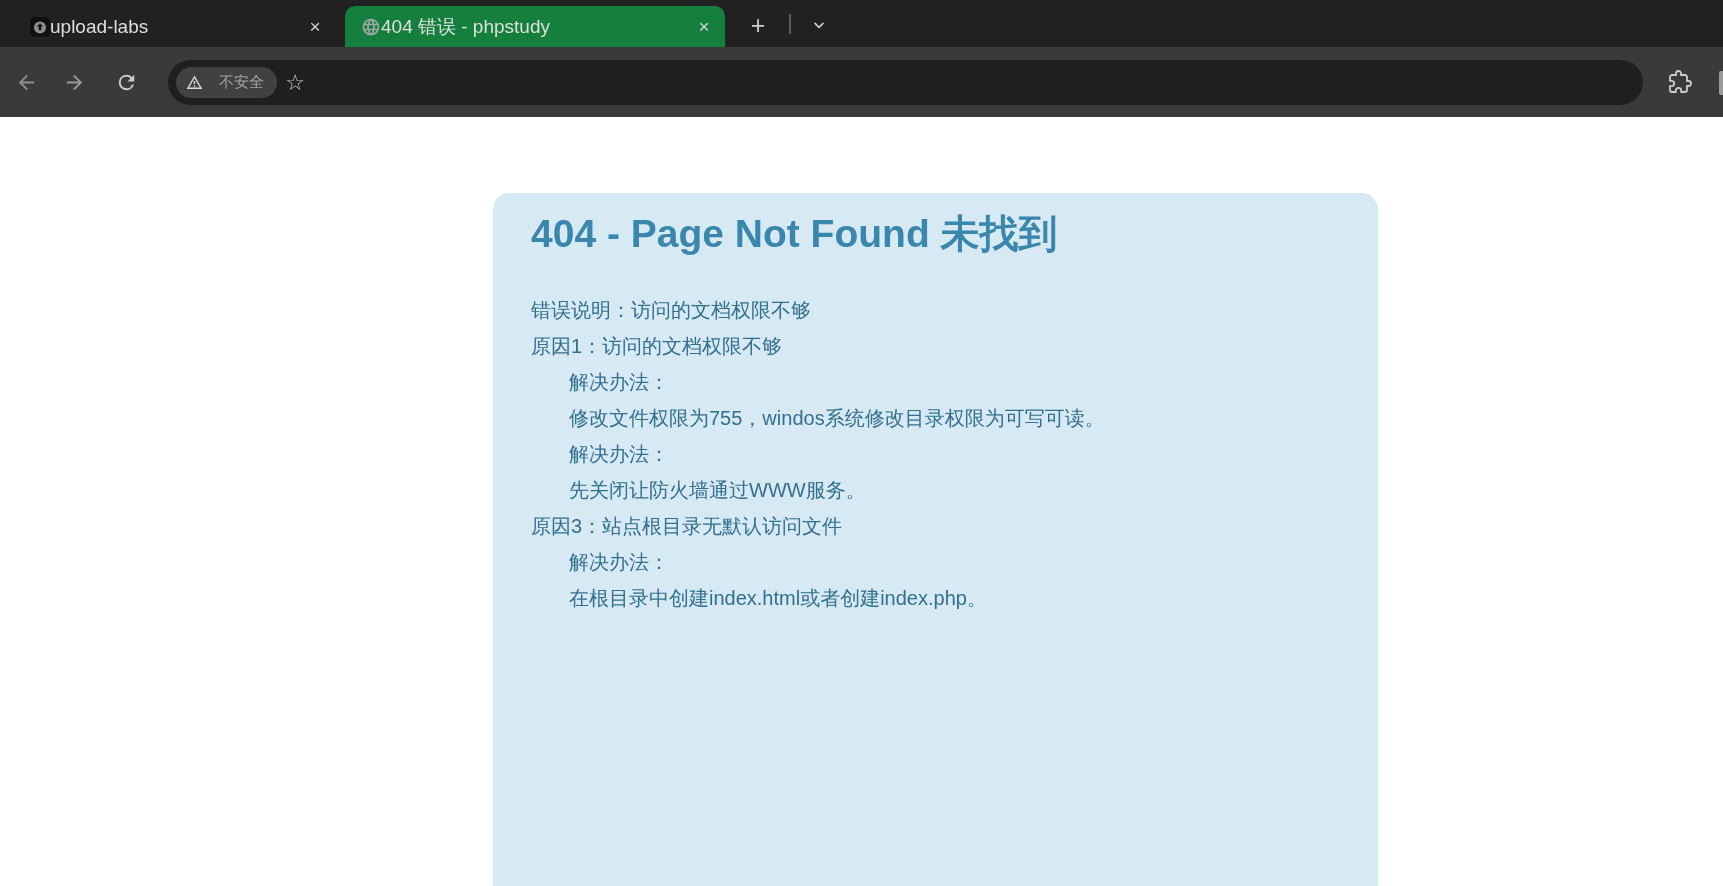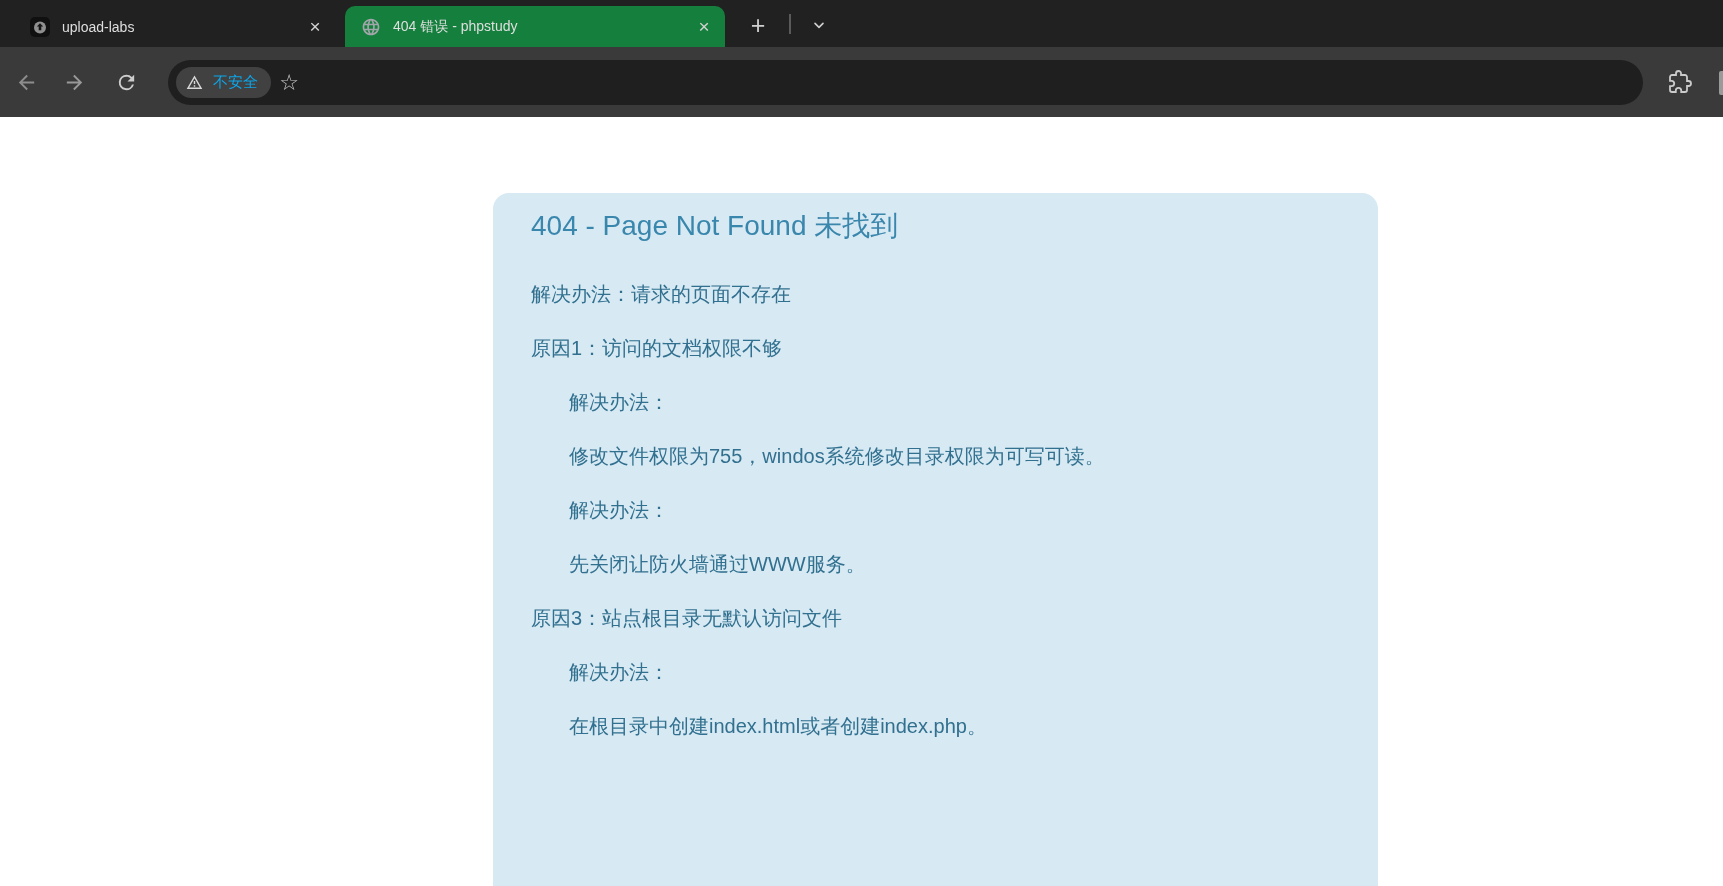--- a/index.html
+++ b/index.html
@@ -6,21 +6,21 @@
   html,body { width:1723px; height:886px; overflow:hidden; background:#ffffff;
               font-family:"Liberation Sans","DejaVu Sans",sans-serif; }
   .viewport { position:relative; width:1723px; height:886px; }
 
   
   .tabstrip { position:absolute; top:0; left:0; width:100%; height:47px; background:#212121; }
   .tab { position:absolute; top:6px; height:41px; display:flex; align-items:center; cursor:pointer; }
   .tab.inactive { left:14px; width:322px; }
   .tab.active  { left:345px; width:380px; background:#15803d; border-radius:10px 10px 0 0; }
   .tab .favicon { width:20px; height:20px; margin-left:16px; flex:0 0 auto; }
-  .tab .tab-title { margin-left:12px; font-size:14px; color:#dfdfdf; white-space:nowrap;
+  .tab .tab-title { font-size:19px; color:#dfdfdf; white-space:nowrap;
                     overflow:hidden; flex:1 1 auto; }
   .tab .tab-close { width:26px; height:26px; margin-right:8px; border-radius:50%;
                     display:flex; align-items:center; justify-content:center;
                     color:#d2d2d2; font-size:19px; line-height:1; flex:0 0 auto; }
   .newtab { position:absolute; left:742px; top:9px; width:32px; height:32px; border-radius:50%;
             display:flex; align-items:center; justify-content:center; color:#cfcfcf; font-size:25px; }
   .strip-sep { position:absolute; left:789px; top:14px; width:2px; height:20px; background:#5a5a5a; }
   .tablist-btn { position:absolute; left:803px; top:9px; width:32px; height:32px; border-radius:50%;
                  display:flex; align-items:center; justify-content:center; }
 
@@ -28,36 +28,36 @@
   .toolbar { position:absolute; top:47px; left:0; width:100%; height:70px; background:#3a3a3a; }
   .nav-btn { position:absolute; top:15px; width:40px; height:40px; border-radius:50%;
              display:flex; align-items:center; justify-content:center; }
   .btn-back    { left:6px; }
   .btn-forward { left:54px; }
   .btn-reload  { left:106px; }
   .omnibox { position:absolute; left:168px; top:13px; width:1475px; height:45px;
              background:#1f1f1f; border-radius:23px; display:flex; align-items:center; }
   .chip { margin-left:8px; height:31px; background:#414141; border-radius:16px;
           display:flex; align-items:center; padding:0 13px 0 10px; flex:0 0 auto; }
-  .chip-label { color:#0ea5e9; font-size:15px; margin-left:10px; white-space:nowrap; }
+  .chip-label { color:#a3a3a3; font-size:15px; margin-left:16px; white-space:nowrap; }
   .url-text { margin-left:14px; color:#e9e9e9; font-size:17.5px; letter-spacing:.2px;
               white-space:nowrap; overflow:hidden; flex:1 1 auto; }
   .star-btn { width:36px; height:36px; margin-right:6px; flex:0 0 auto; display:flex;
               align-items:center; justify-content:center; color:#c9c9c9; font-size:22px; }
   .ext-btn { position:absolute; left:1660px; top:15px; width:40px; height:40px;
              display:flex; align-items:center; justify-content:center; }
   .clipped-icon { position:absolute; left:1719px; top:24px; width:4px; height:24px;
                   background:#9a9a9a; border-radius:2px 0 0 2px; }
 
   
   .page { position:absolute; top:117px; left:0; width:100%; height:769px; background:#ffffff; overflow:hidden; }
   .panel { position:absolute; left:493px; top:76px; width:885px; height:900px;
            background:#d7e9f3; border-radius:16px; padding:14px 40px 0 38px; }
-  .panel h1 { font-size:28px; font-weight:400; color:#3a87ad; letter-spacing:0; }
-  .panel p { font-size:20px; line-height:27px; color:#31708f; margin-top:27px; }
+  .panel h1 { font-size:39px; font-weight:700; color:#3a87ad; letter-spacing:0; }
+  .panel p { font-size:20px; line-height:27px; color:#31708f; margin-top:9px; }
   .panel p.first { margin-top:36px; }
   .panel p.indent { padding-left:38px; }
 </style>
 </head>
 <body>
 
 <div class="viewport">
 
   <div class="tabstrip">
 
@@ -124,21 +124,21 @@
       <svg width="24" height="24" viewBox="0 0 24 24">
         <path d="M20.5 11H19V7a2 2 0 0 0-2-2h-4V3.5a2.5 2.5 0 0 0-5 0V5H4a2 2 0 0 0-2 2v3.8h1.5a2.7 2.7 0 0 1 0 5.4H2V20a2 2 0 0 0 2 2h3.8v-1.5a2.7 2.7 0 0 1 5.4 0V22H17a2 2 0 0 0 2-2v-4h1.5a2.5 2.5 0 0 0 0-5z" fill="none" stroke="#cbcbcb" stroke-width="1.8"></path>
       </svg>
     </div>
     <div class="clipped-icon"></div>
   </div>
 
   <div class="page">
     <div class="panel">
       <h1>404 - Page Not Found 未找到</h1>
-      <p class="first">解决办法：请求的页面不存在</p>
+      <p class="first">错误说明：访问的文档权限不够</p>
       <p>原因1：访问的文档权限不够</p>
       <p class="indent">解决办法：</p>
       <p class="indent">修改文件权限为755，windos系统修改目录权限为可写可读。</p>
       <p class="indent">解决办法：</p>
       <p class="indent">先关闭让防火墙通过WWW服务。</p>
       <p>原因3：站点根目录无默认访问文件</p>
       <p class="indent">解决办法：</p>
       <p class="indent">在根目录中创建index.html或者创建index.php。</p>
     </div>
   </div>

